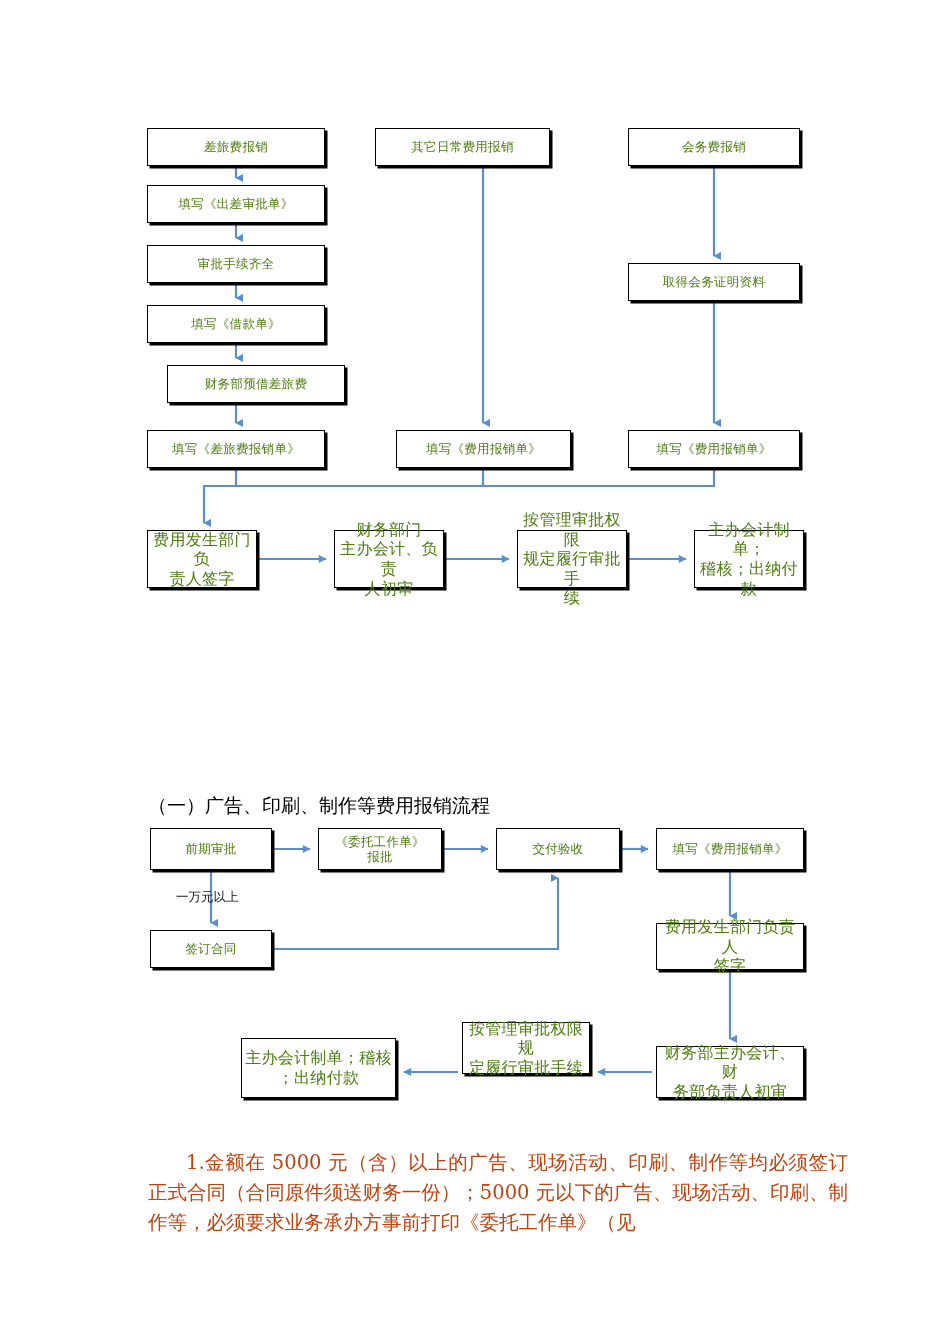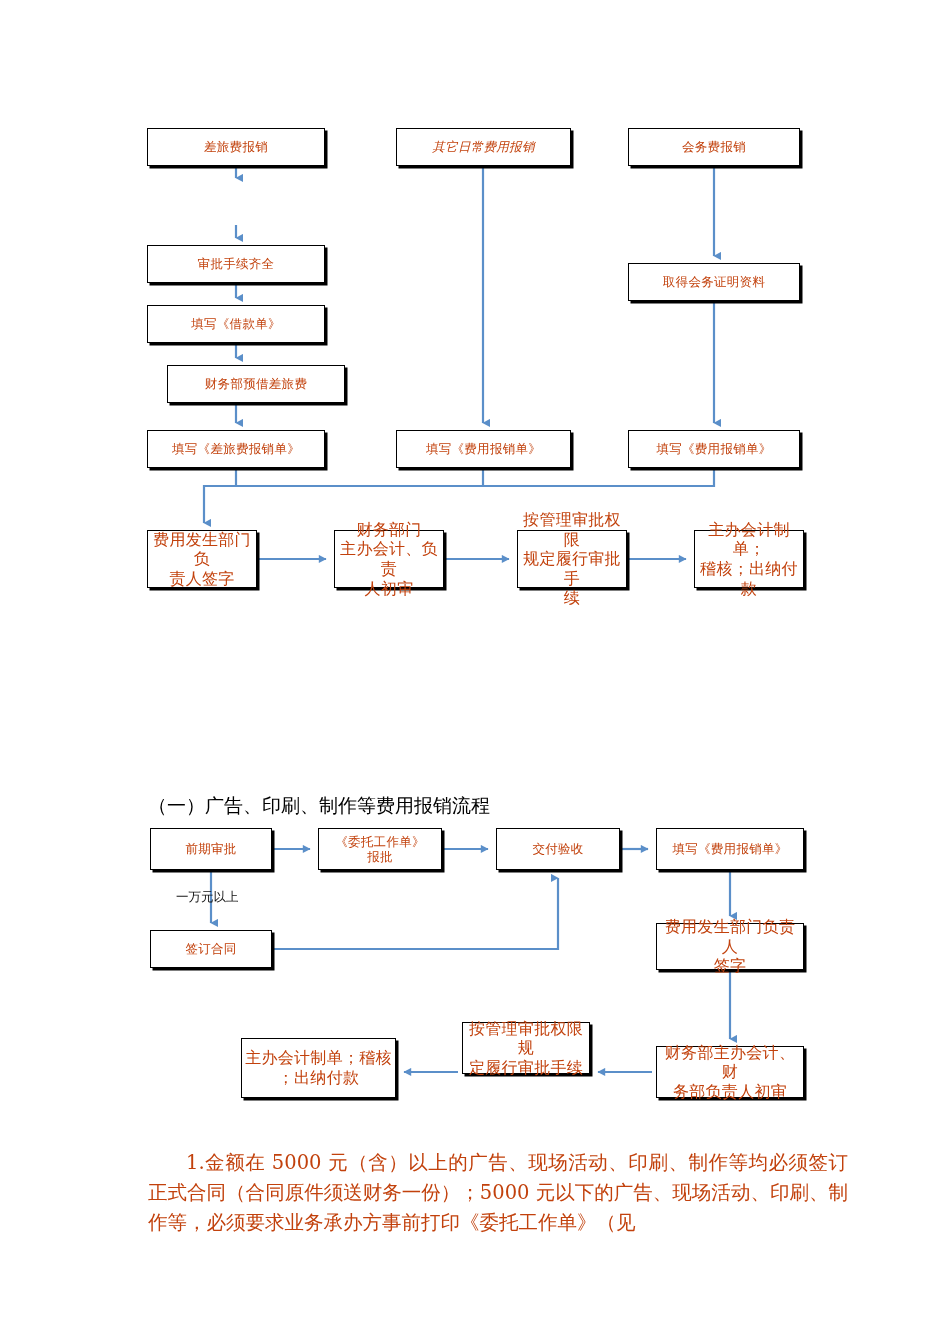--- a/index.html
+++ b/index.html
@@ -37,21 +37,21 @@
     border: 1.6px solid #000000;
     box-shadow: 2.5px 2.5px 0 0 #000000;
     display: flex;
     align-items: center;
     justify-content: center;
     text-align: center;
     font-family: "DejaVu Sans", "Liberation Sans", sans-serif;
     font-size: 12.5px;
     line-height: 1.22;
     letter-spacing: 0.3px;
-    color: #c2410c;
+    color: #4d7c0f;
     white-space: pre-line;
     padding: 2px 3px;
   }
   .node.small {
     font-size: 16px;
   }
   
   .heading {
     position: absolute;
     font-family: "DejaVu Serif", "Liberation Serif", serif;
@@ -136,26 +136,27 @@
 
       <line x1="730" y1="972" x2="730" y2="1039" marker-end="url(#arrowDown)"></line>
 
       <line x1="652" y1="1072" x2="598" y2="1072" marker-end="url(#arrowLeft)"></line>
 
       <line x1="458" y1="1072" x2="404" y2="1072" marker-end="url(#arrowLeft)"></line>
     </g>
   </svg>
 
   <div class="node" style="left:147px;top:128px;width:178px;height:38px;">差旅费报销</div>
+  <div class="node" style="left:147px;top:185px;width:178px;height:38px;">填写《出差审批单》</div>
   <div class="node" style="left:147px;top:245px;width:178px;height:38px;">审批手续齐全</div>
   <div class="node" style="left:147px;top:305px;width:178px;height:38px;">填写《借款单》</div>
   <div class="node" style="left:147px;top:365px;width:178px;height:38px;margin-left:20px;">财务部预借差旅费</div>
   <div class="node" style="left:147px;top:430px;width:178px;height:38px;">填写《差旅费报销单》</div>
 
-  <div class="node" style="left:396px;top:128px;width:175px;height:38px;font-style:italic;">其它日常费用报销</div>
+  <div class="node" style="left:375px;top:128px;width:175px;height:38px;">其它日常费用报销</div>
   <div class="node" style="left:396px;top:430px;width:175px;height:38px;">填写《费用报销单》</div>
 
   <div class="node" style="left:628px;top:128px;width:172px;height:38px;">会务费报销</div>
   <div class="node" style="left:628px;top:263px;width:172px;height:38px;">取得会务证明资料</div>
   <div class="node" style="left:628px;top:430px;width:172px;height:38px;">填写《费用报销单》</div>
 
   <div class="node small" style="left:147px;top:530px;width:110px;height:58px;">费用发生部门负
 责人签字</div>
   <div class="node small" style="left:334px;top:530px;width:110px;height:58px;">财务部门
 主办会计、负责

